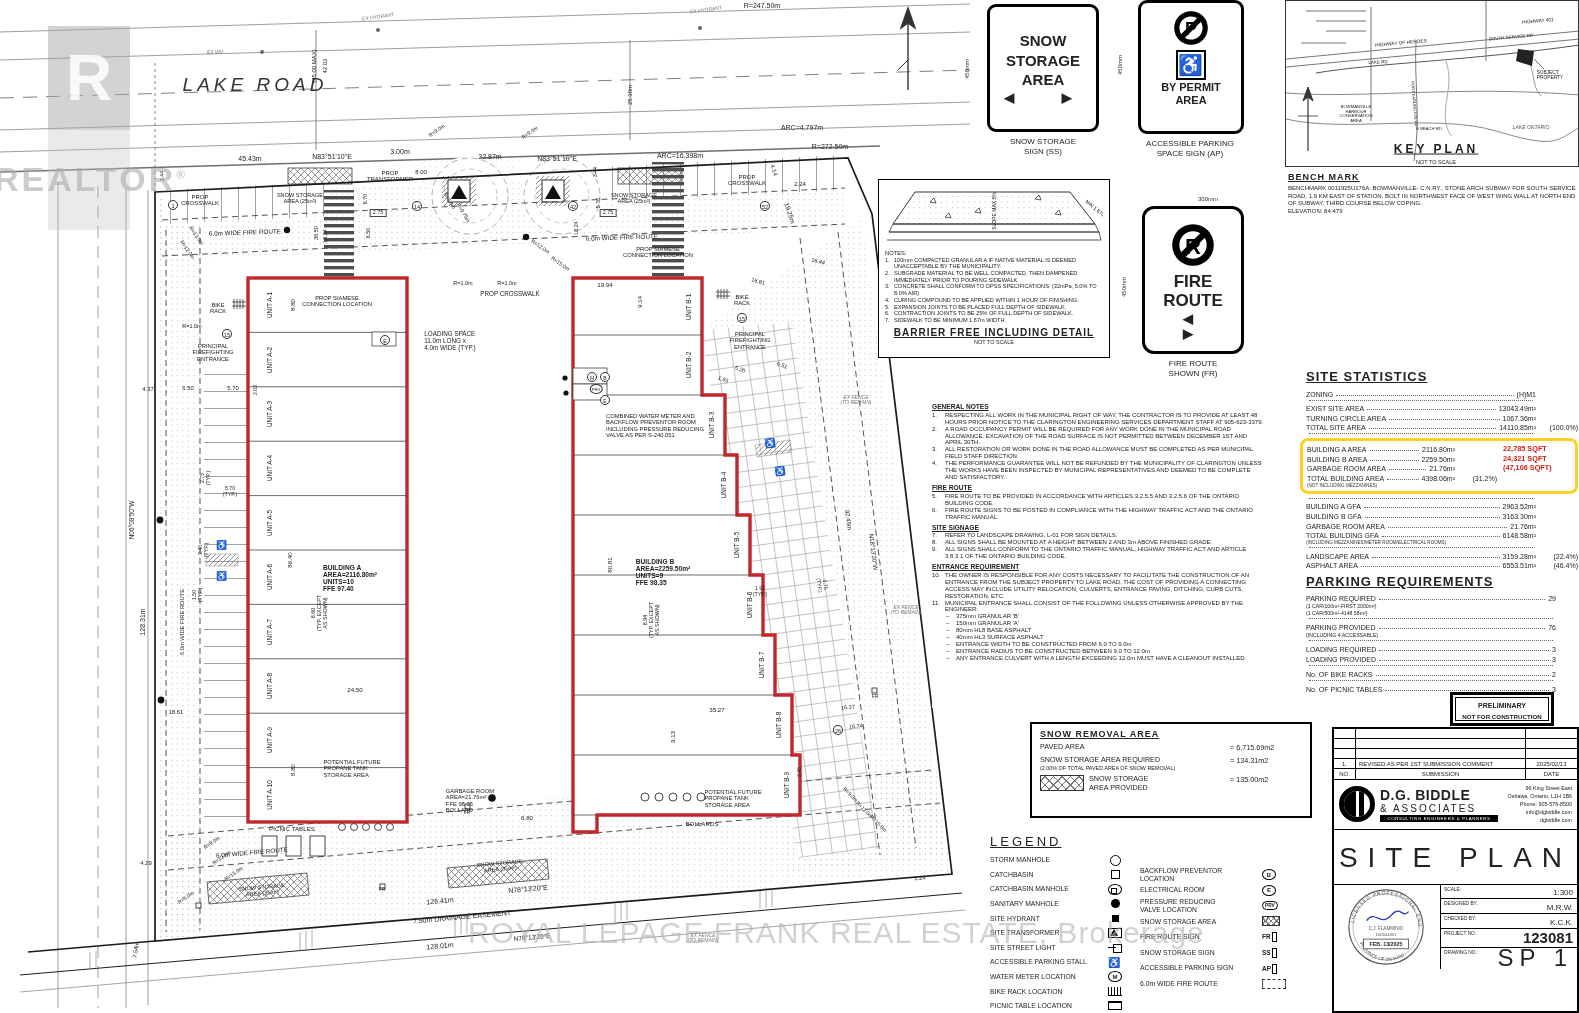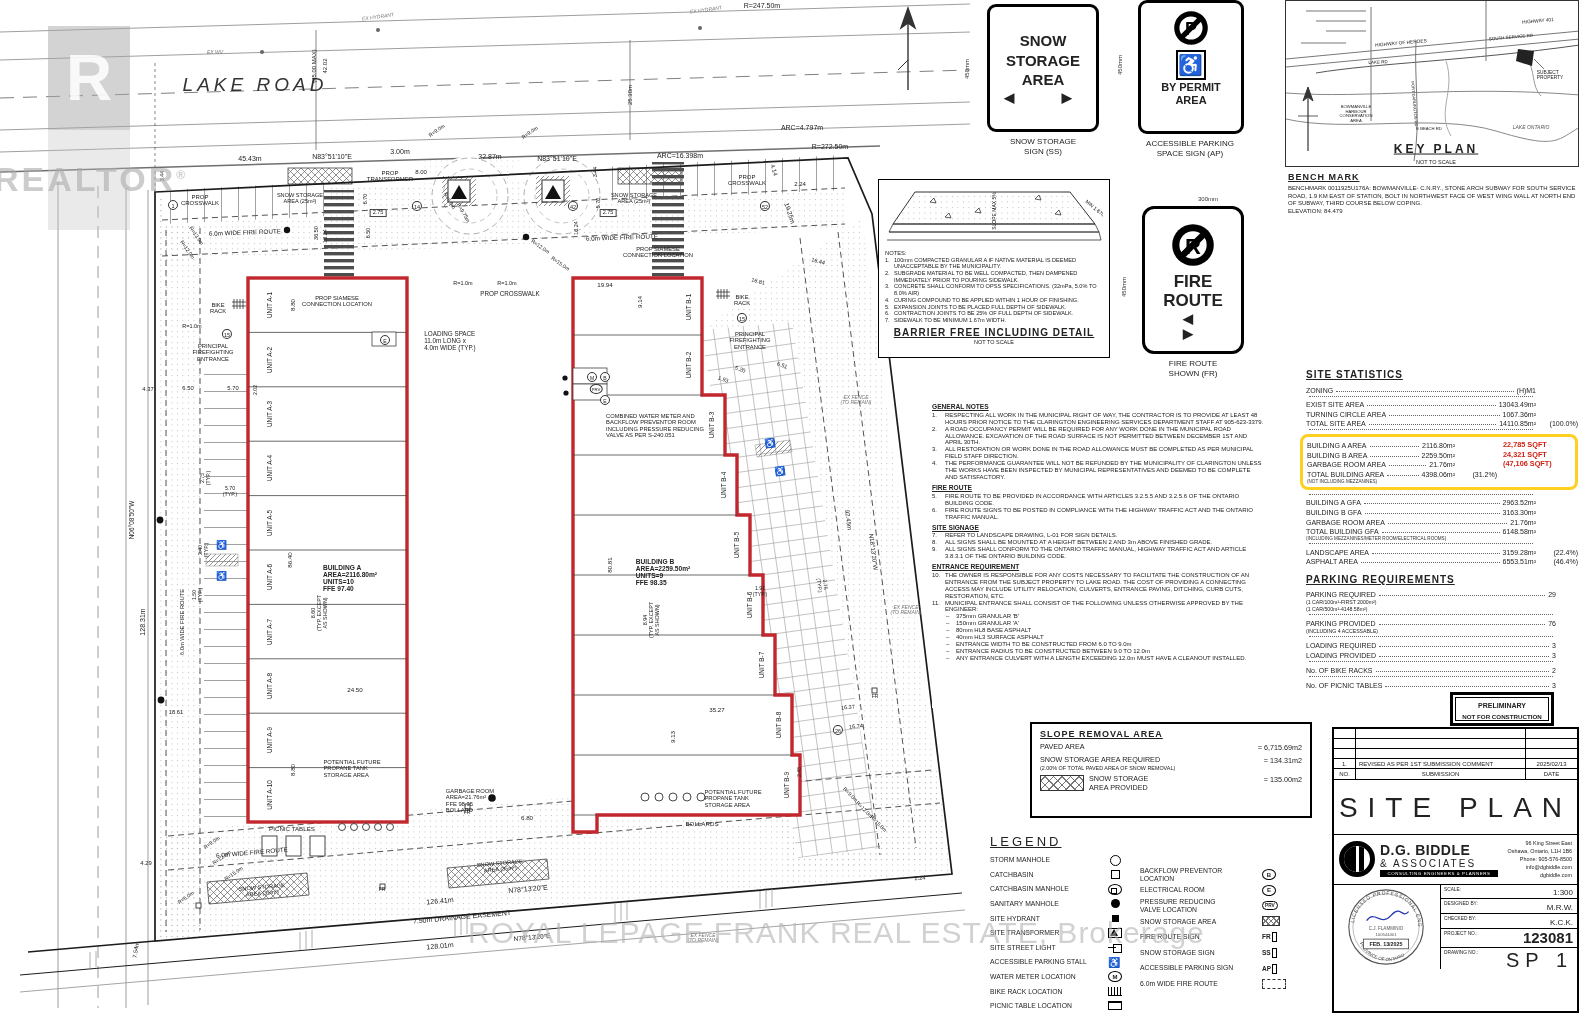--- a/index.html
+++ b/index.html
@@ -54,21 +54,21 @@
 .gn-i{display:flex}
 .gn-i .gn-n{width:13px;flex:none}
 .gn-i.sub{margin-left:14px}
 .gn-i.sub .gn-n{width:10px}
 
 #snow-box{border:2px solid #000;background:#fff;padding:5px 8px;font-size:7.2px}
 #snow-box .sr-title{font-size:9px;font-weight:bold;text-decoration:underline;letter-spacing:1px;margin-bottom:4px}
 .sr-row{display:flex;align-items:flex-start;margin-top:4px}
 .sr-l{flex:1;line-height:1.2}
 .sr-l .sub{display:block;font-size:5.4px}
-.sr-v{width:72px;text-align:right}
+.sr-v{width:72px;text-align:left}
 .sr-swatch{width:44px;height:16px;border:1px solid #333;margin-right:5px;flex:none;
   background:repeating-linear-gradient(45deg,#777 0 1px,transparent 1px 6px),
              repeating-linear-gradient(-45deg,#777 0 1px,transparent 1px 6px)}
 
 #legend-panel{font-size:6.8px;background:transparent}
 #legend-title{font-size:13px;font-weight:normal;text-decoration:underline;letter-spacing:3px;margin-bottom:6px}
 .lg-cols{display:flex;gap:18px}
 .lg-col{display:flex;flex-direction:column;gap:4.6px}
 .lg-row{display:flex;align-items:center;height:10px}
 .lg-col.right .lg-row{height:11px}
@@ -101,21 +101,21 @@
 .ic-route{width:24px;height:10px;border:1px dashed #333;
   background:radial-gradient(#9a9a9a 12%,transparent 13%);background-size:4px 4px}
 
 #bench-panel{font-size:6px;line-height:1.25;width:290px}
 #bench-panel .ttl-ul{font-size:9px}
 #legal-panel{text-align:center;width:270px;line-height:1.3}
 .lg-l1{font-size:9px}.lg-l2{font-size:17px;font-weight:bold;letter-spacing:.5px}
 .lg-l3{font-size:9px}.lg-l4{font-size:16px;font-weight:bold}.lg-l5{font-size:8.5px}
 
 #stats-panel{width:272px;font-size:7px}
-#stats-panel .ttl-ul,#park-panel .ttl-ul{font-size:10px;letter-spacing:1px}
+#stats-panel .ttl-ul,#park-panel .ttl-ul{font-size:13px;letter-spacing:1px}
 .st-row{display:flex;align-items:flex-end;height:9.6px}
 .st-row.note{height:6px;font-size:4.6px;color:#333}
 .st-row.note .st-dots{border:none}
 .st-row.gap{height:5px}
 .st-l{white-space:nowrap}
 .st-dots{flex:1;border-bottom:1px dotted #666;margin:0 3px 2px}
 .st-v{text-align:right;white-space:nowrap}
 .st-p{width:42px;text-align:right;white-space:nowrap}
 .st-red{width:74px;text-align:left;padding-left:6px;color:#d01f10;font-weight:bold;font-size:7.3px;white-space:nowrap}
 #hl-box{border:3.5px solid rgba(255,206,20,.95);border-radius:8px;padding:2px 4px 3px;margin:2px 0 2px -6px}
@@ -147,21 +147,21 @@
 .dgb-bar{background:#000;color:#fff;font-size:4.4px;letter-spacing:.6px;padding:1px 3px;margin-top:1px;width:118px;text-align:center}
 .dgb-right{width:78px;text-align:right;font-size:5.4px;line-height:1.5}
 #tb-bottom{display:flex;height:84px}
 #stamp-cell{width:106px;position:relative}
 #fields-cell{flex:1;border-left:1.5px solid #000;display:flex;flex-direction:column}
 .fld{border-bottom:1px solid #000;position:relative;flex:1;padding:1px 3px}
 .fld:last-child{border-bottom:none}
 .fld-l{font-size:4.8px;color:#222}
 .fld-v{position:absolute;right:4px;bottom:1px;font-size:8px}
 .fld-v.big{font-size:15px;font-weight:bold}
-.fld-v.huge{font-size:20px;letter-spacing:6px;bottom:-3px}
+.fld-v.huge{font-size:24px;letter-spacing:6px;bottom:-3px}
 </style>
 </head>
 <body>
 
 <div class="abs" id="plan-area" style="left:0;top:0;width:970px;height:1013px;z-index:1">
 <svg width="970" height="1013" viewBox="0 0 970 1013">
   <defs>
     <pattern id="dots" width="5.5" height="5.5" patternUnits="userSpaceOnUse">
           <circle cx="1.4" cy="1.4" r=".55" fill="#b3b3b3"></circle>
         </pattern>
@@ -765,21 +765,21 @@
         </div>
         <div class="gn-i sub">
           <span class="gn-n">–</span>
           <span class="gn-t">ANY ENTRANCE CULVERT WITH A LENGTH EXCEEDING 12.0m MUST HAVE A CLEANOUT INSTALLED.</span>
         </div>
       </div>
     </div>
 </div>
 
 <div class="panel" id="snow-box" style="left:1030px;top:722px;width:282px;height:96px">
-  <div class="sr-title">SLOPE REMOVAL AREA</div>
+  <div class="sr-title">SNOW REMOVAL AREA</div>
   <div class="sr-row">
       <div class="sr-l">PAVED AREA</div>
       <div class="sr-v">=  6,715.69m2</div>
     </div>
   <div class="sr-row">
       <div class="sr-l"><span>SNOW STORAGE AREA REQUIRED</span><span class="sub">(2.00% OF TOTAL PAVED AREA OF SNOW REMOVAL)</span></div>
       <div class="sr-v">=  134.31m2</div>
     </div>
   <div class="sr-row">
       <div class="sr-swatch"></div>
@@ -1164,36 +1164,36 @@
         <div class="rv-no">1.</div>
         <div class="rv-desc">REVISED AS PER 1ST SUBMISSION COMMENT</div>
         <div class="rv-date">2025/02/13</div>
       </div>
     <div class="rv-row">
         <div class="rv-no">NO.</div>
         <div class="rv-desc" style="text-align:center">SUBMISSION</div>
         <div class="rv-date">DATE</div>
       </div>
   </div>
-  <div class="tb-sec" id="tb-title">SITE PLAN</div>
   <div class="tb-sec" id="tb-company">
     <div class="dgb-logo"></div>
     <div class="dgb-mid">
       <div class="dgb-name">D.G. BIDDLE</div>
       <div class="dgb-assoc">&amp; ASSOCIATES</div>
       <div class="dgb-bar">CONSULTING ENGINEERS &amp; PLANNERS</div>
     </div>
     <div class="dgb-right">
       <div>96 King Street East</div>
       <div>Oshawa, Ontario, L1H 1B6</div>
       <div>Phone: 905-576-8500</div>
       <div>info@dgbiddle.com</div>
       <div>dgbiddle.com</div>
     </div>
   </div>
+  <div class="tb-sec" id="tb-title">SITE PLAN</div>
   <div id="tb-bottom">
     <div id="stamp-cell">
       <svg width="104" height="84" viewBox="0 0 104 104">
         <defs>
           <path id="arcT" d="M14,60 A40,40 0 0 1 94,60" transform="translate(-2,-8)"></path>
           <path id="arcB" d="M16,56 A38,38 0 0 0 92,56"></path>
         </defs>
         <circle cx="52" cy="52" r="46" fill="none" stroke="#555" stroke-width="1.4"></circle>
         <circle cx="52" cy="52" r="41" fill="none" stroke="#777" stroke-width=".6"></circle>
         <text font-size="6.2" fill="#444" letter-spacing="1"><textPath href="#arcT" startOffset="4%"><tspan id="stamp-arc-top">LICENSED PROFESSIONAL ENGINEER</tspan></textPath></text>

